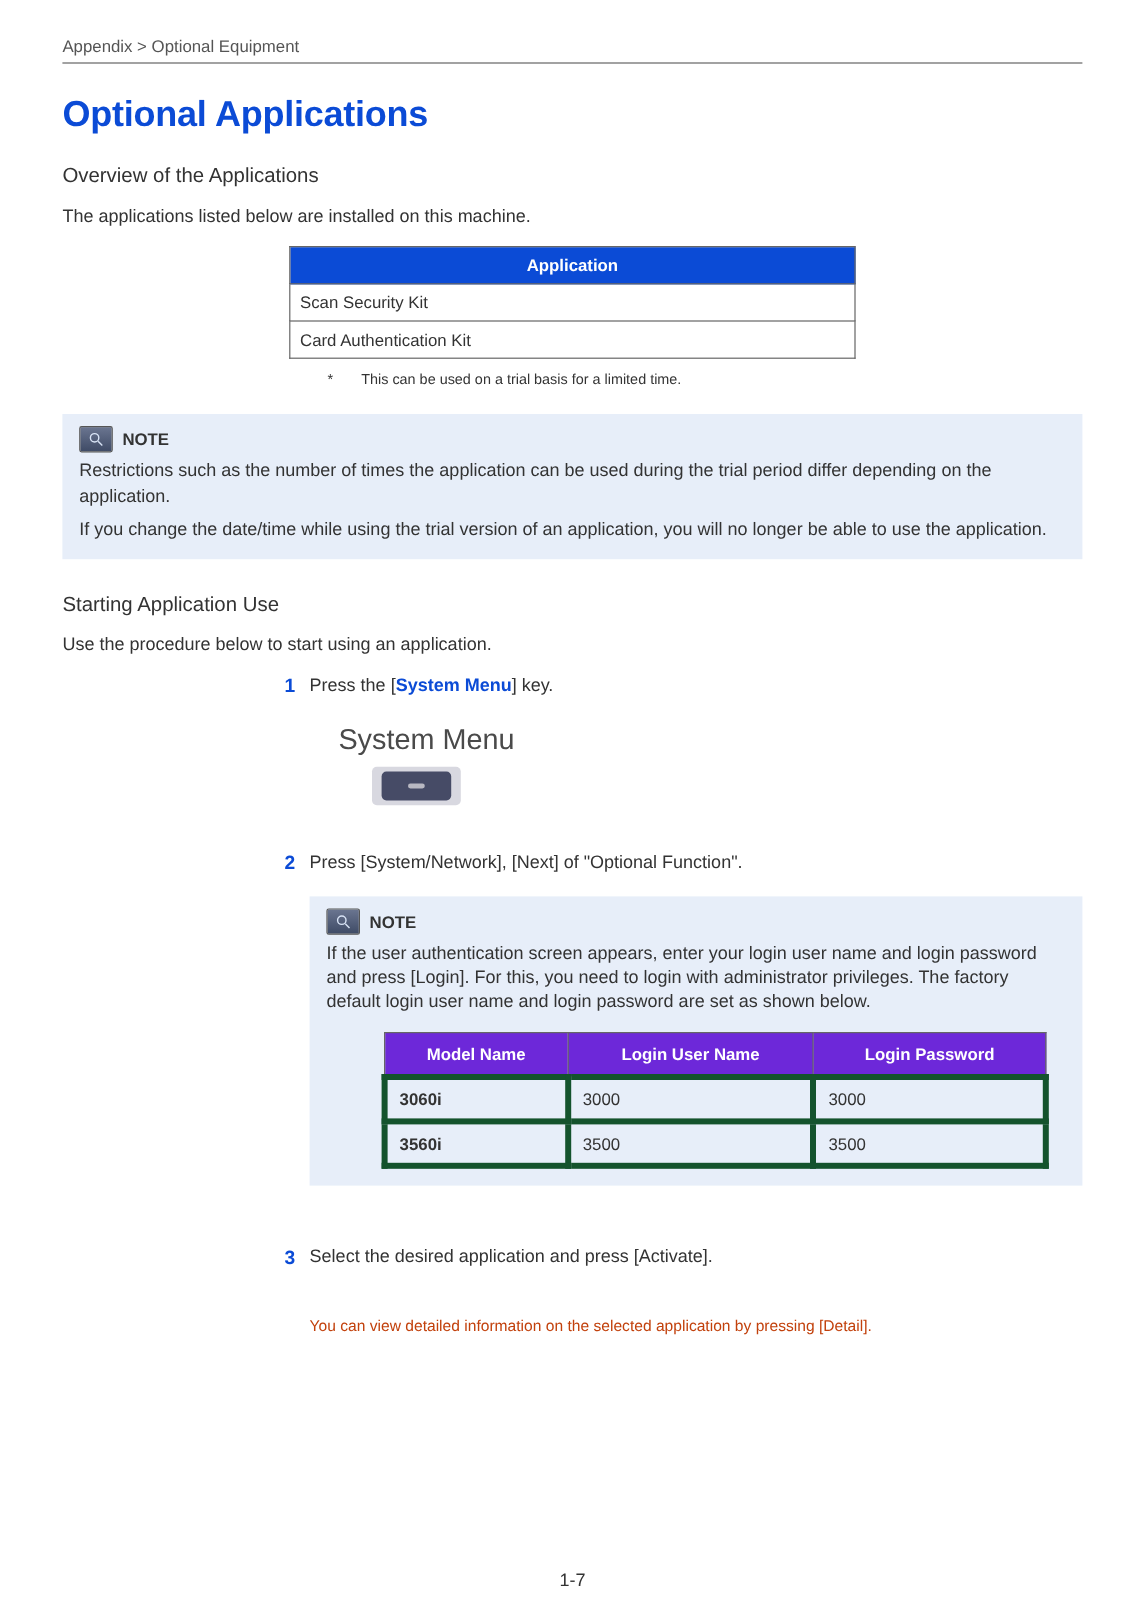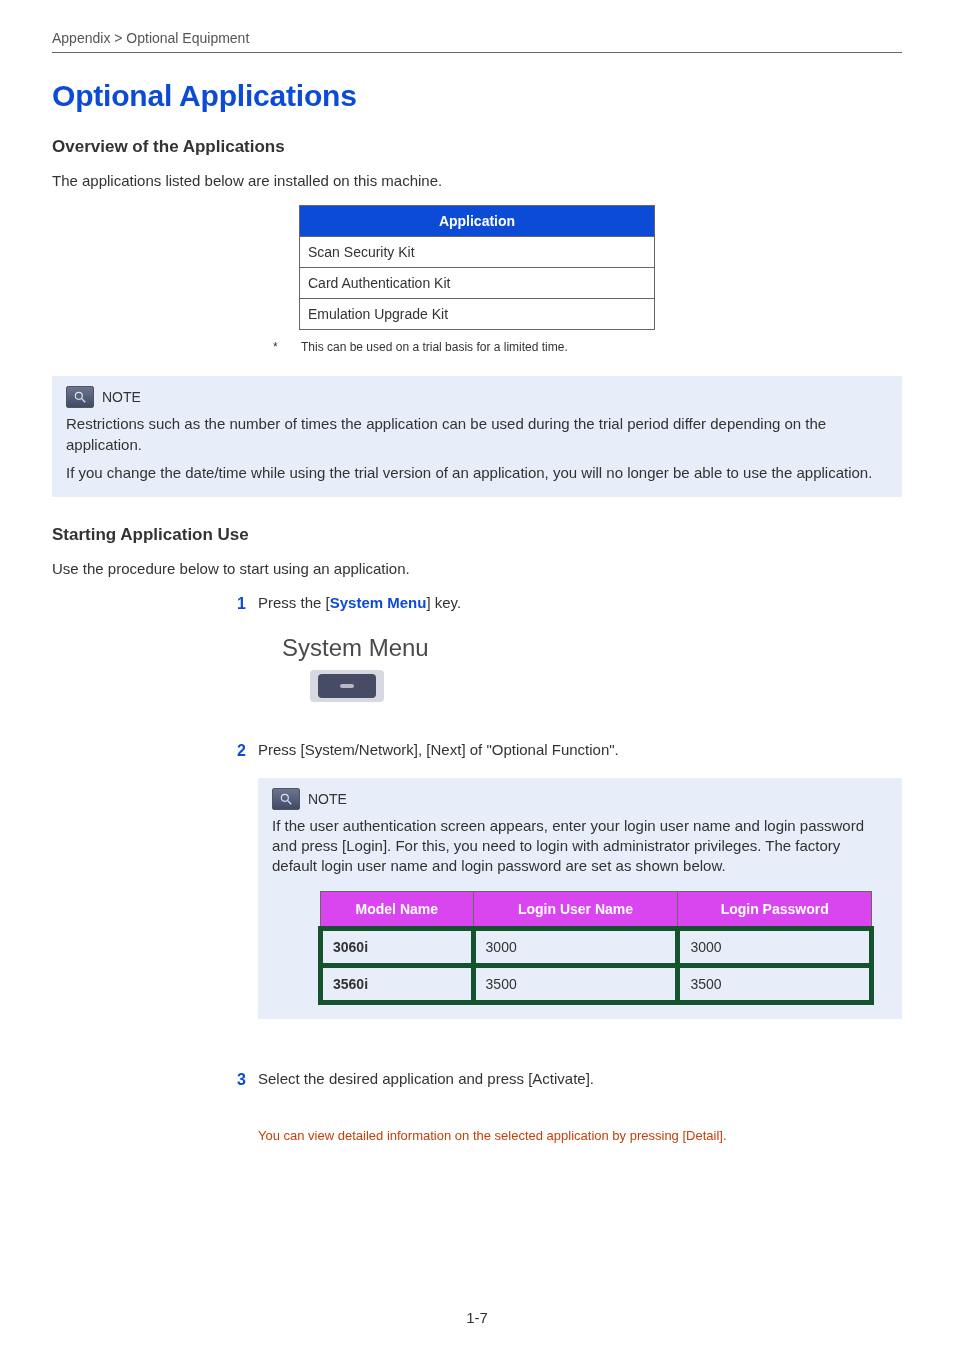--- a/index.html
+++ b/index.html
@@ -31,33 +31,33 @@
   h1.title {
     font-family: Arial, Helvetica, sans-serif;
     font-weight: 800;
     color: #0b4bd6;
     font-size: 30px;
     margin: 0 0 24px 0;
     letter-spacing: -0.2px;
   }
   h2.section {
     font-size: 17px;
-    font-weight: bold;
+    font-weight: normal;
     color: #333;
     margin: 0 0 14px 0;
   }
   p.body {
     font-size: 15px;
     color: #333;
     margin: 0 0 14px 0;
     line-height: 1.35;
   }
   
   .app-table-wrap {
-    width: 356px;
+    width: 472px;
     margin: 6px auto 6px auto;
   }
   table.app-table {
     border-collapse: collapse;
     width: 100%;
     border: 1px solid #666;
   }
   table.app-table th {
     background: #0b4bd6;
     color: #fff;
@@ -96,21 +96,21 @@
     width: 26px;
     height: 20px;
     background: linear-gradient(#6a7590, #3f4b66);
     border: 1px solid #555;
     border-radius: 2px;
     display: flex;
     align-items: center;
     justify-content: center;
   }
   .note-icon svg { width: 14px; height: 14px; }
-  .note-label { font-weight: normal; font-size: 14px; color: #333; }
+  .note-label { font-weight: bold; font-size: 14px; color: #333; }
   .note-box p { font-size: 15px; color: #333; margin: 0 0 8px 0; line-height: 1.35; }
   .note-box p:last-child { margin-bottom: 0; }
   
   .steps { margin-left: 178px; }
   .step { display: flex; gap: 12px; margin-bottom: 18px; }
   .step-num {
     font-family: Arial, Helvetica, sans-serif;
     font-weight: 800;
     color: #0b4bd6;
     font-size: 16px;
@@ -163,21 +163,21 @@
   .login-table-wrap {
     width: 556px;
     margin: 14px 0 0 46px;
   }
   table.login-table {
     border-collapse: collapse;
     width: 100%;
     border: 1px solid #666;
   }
   table.login-table th {
-    background: #d946ef;
+    background: #6d28d9;
     color: #fff;
     font-weight: bold;
     font-size: 14px;
     padding: 9px 6px;
     border: 1px solid #666;
     text-align: center;
   }
   table.login-table td {
     border: 5px solid #14532d;
     padding: 8px 10px;
@@ -210,23 +210,20 @@
     <table class="app-table">
       <tbody>
           <tr>
             <th>Application</th>
           </tr>
       <tr>
             <td>Scan Security Kit</td>
           </tr>
       <tr>
             <td>Card Authentication Kit</td>
-          </tr>
-      <tr>
-            <td>Emulation Upgrade Kit</td>
           </tr>
     </tbody>
       </table>
   </div>
 
   <div class="footnote">
     <span class="star">*</span><span>This can be used on a trial basis for a limited time.</span>
   </div>
 
   <div class="note-box">

